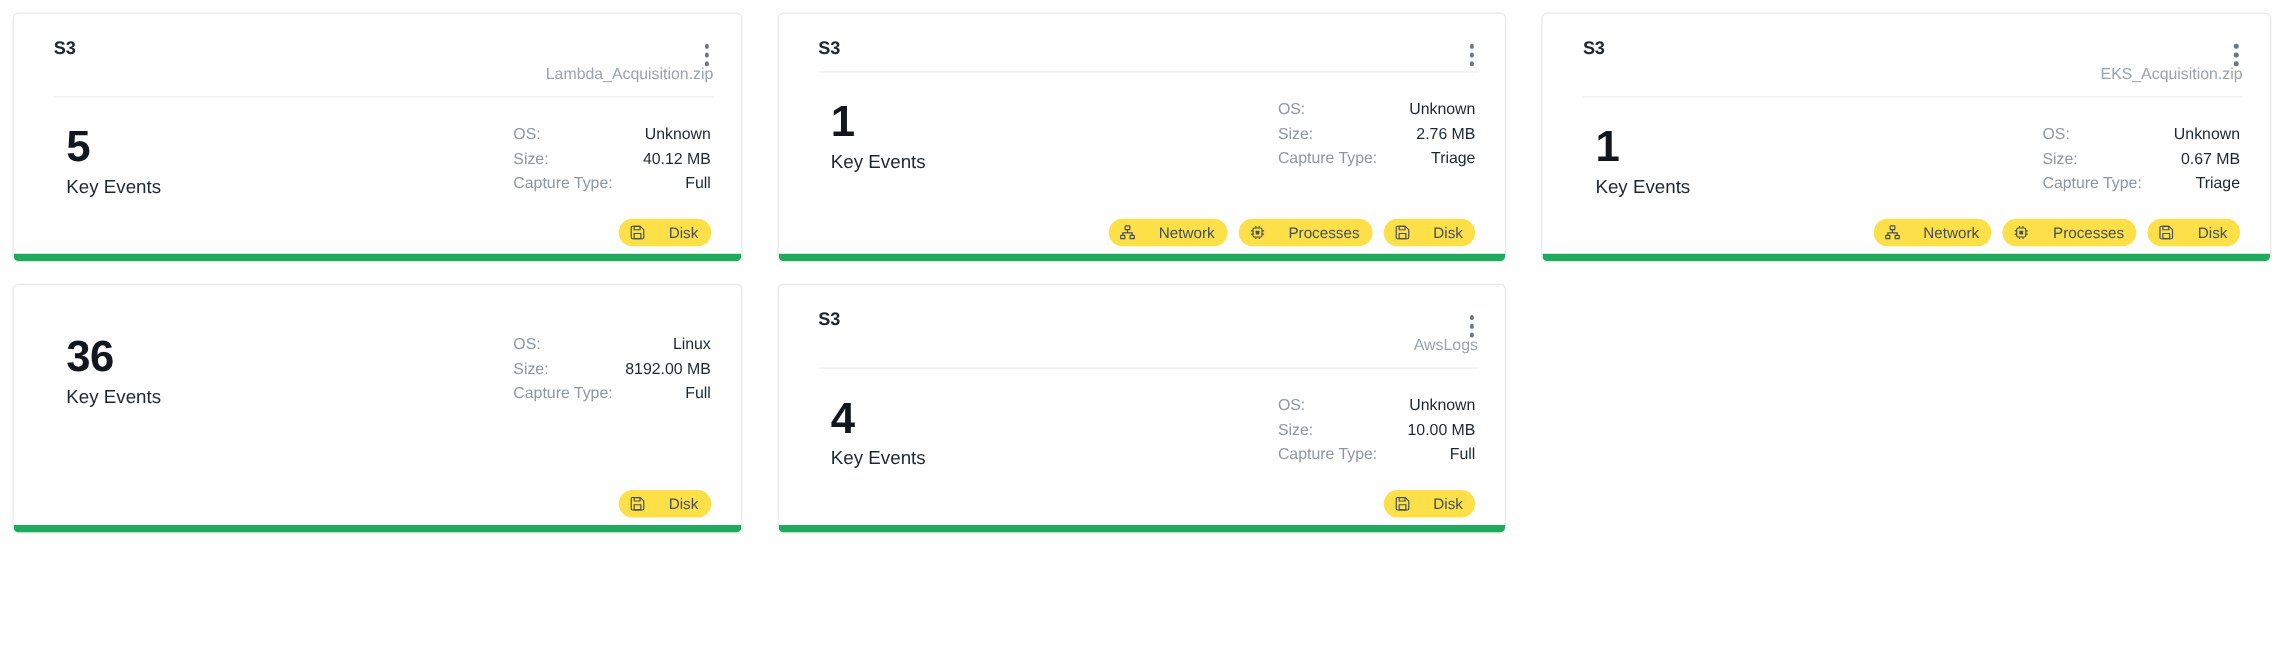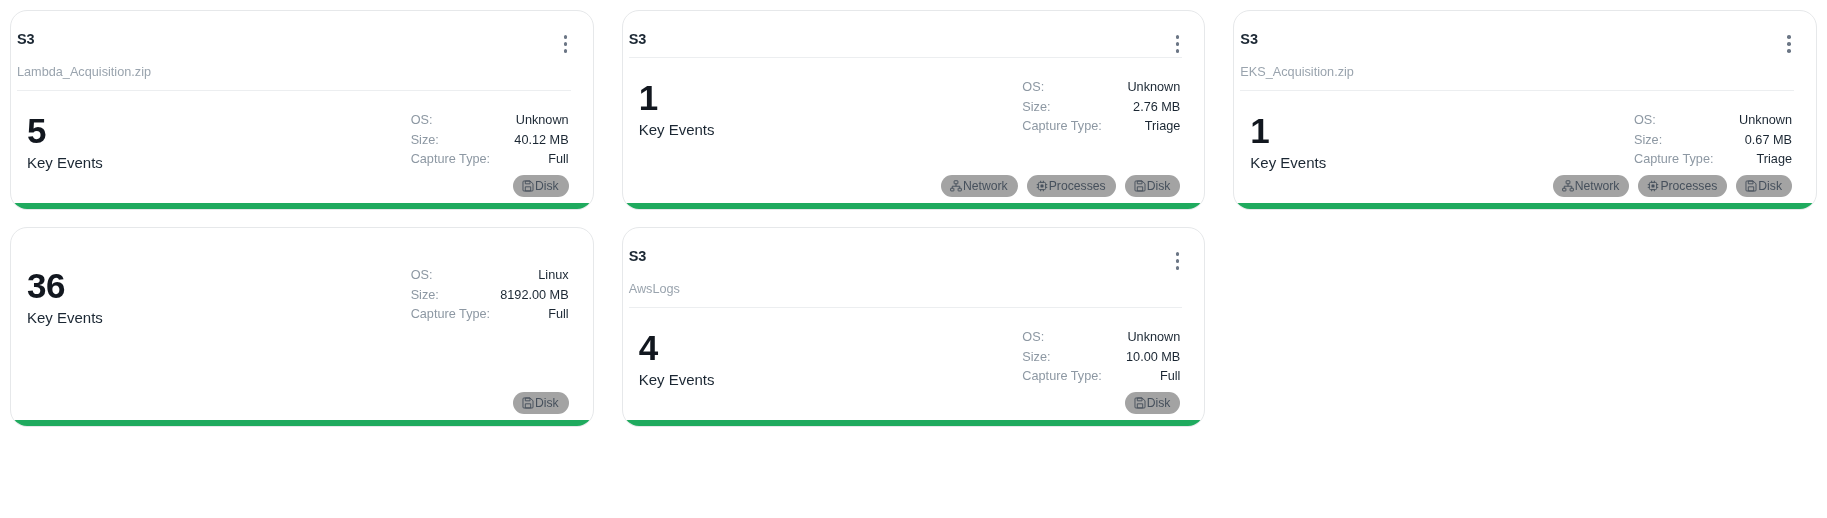--- a/index.html
+++ b/index.html
@@ -18,23 +18,23 @@
     grid-template-columns: repeat(3, 1fr);
     column-gap: 28px;
     row-gap: 17px;
     align-content: start;
   }
 
   .card {
     position: relative;
     background: #ffffff;
     border: 1px solid #e6e8ea;
-    border-radius: 17px;
+    border-radius: 5px;
     height: 200px;
-    padding: 18px 22px 0 6px;
+    padding: 18px 22px 0 32px;
     display: flex;
     flex-direction: column;
     overflow: hidden;
   }
   .card-accent {
     position: absolute;
     left: 0; right: 0; bottom: 0;
     height: 6px;
     background: #1faa5e;
   }
@@ -49,22 +49,23 @@
     font-weight: 700;
     color: #1b2733;
     letter-spacing: -0.1px;
     line-height: 20px;
   }
   .card-subtitle {
     font-size: 12.7px;
     font-weight: 400;
     color: #9aa4ae;
     line-height: 19px;
-    margin-top: 14px;
+    margin-top: 1px;
     white-space: nowrap;
+    text-align: right;
   }
 
   .kebab-btn {
     position: absolute;
     top: 0px;
     right: -8px;
     width: 26px;
     height: 30px;
     display: flex;
     flex-direction: column;
@@ -136,22 +137,22 @@
   .chips {
     position: absolute;
     right: 2px;
     bottom: 12px;
     display: flex;
     gap: 9px;
   }
   .chip {
     display: inline-flex;
     align-items: center;
-    gap: 1px;
-    background: #a3a3a3;
+    gap: 19px;
+    background: #fde047;
     border-radius: 11px;
     padding: 3px 10px 3px 9px;
     font-size: 12.2px;
     color: #46505c;
     line-height: 16px;
     cursor: default;
     white-space: nowrap;
     margin-top: 39px;
   }
   .chip svg { display: block; flex: 0 0 auto; }

